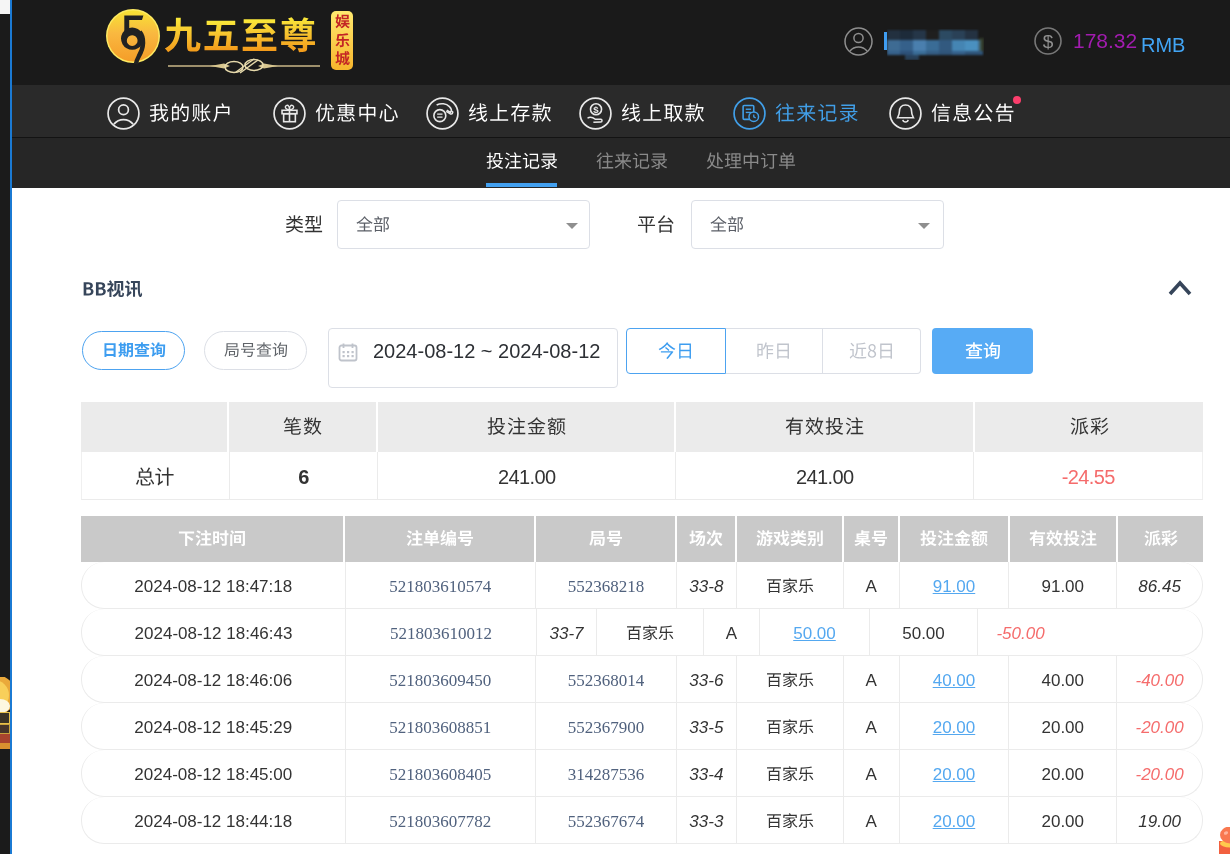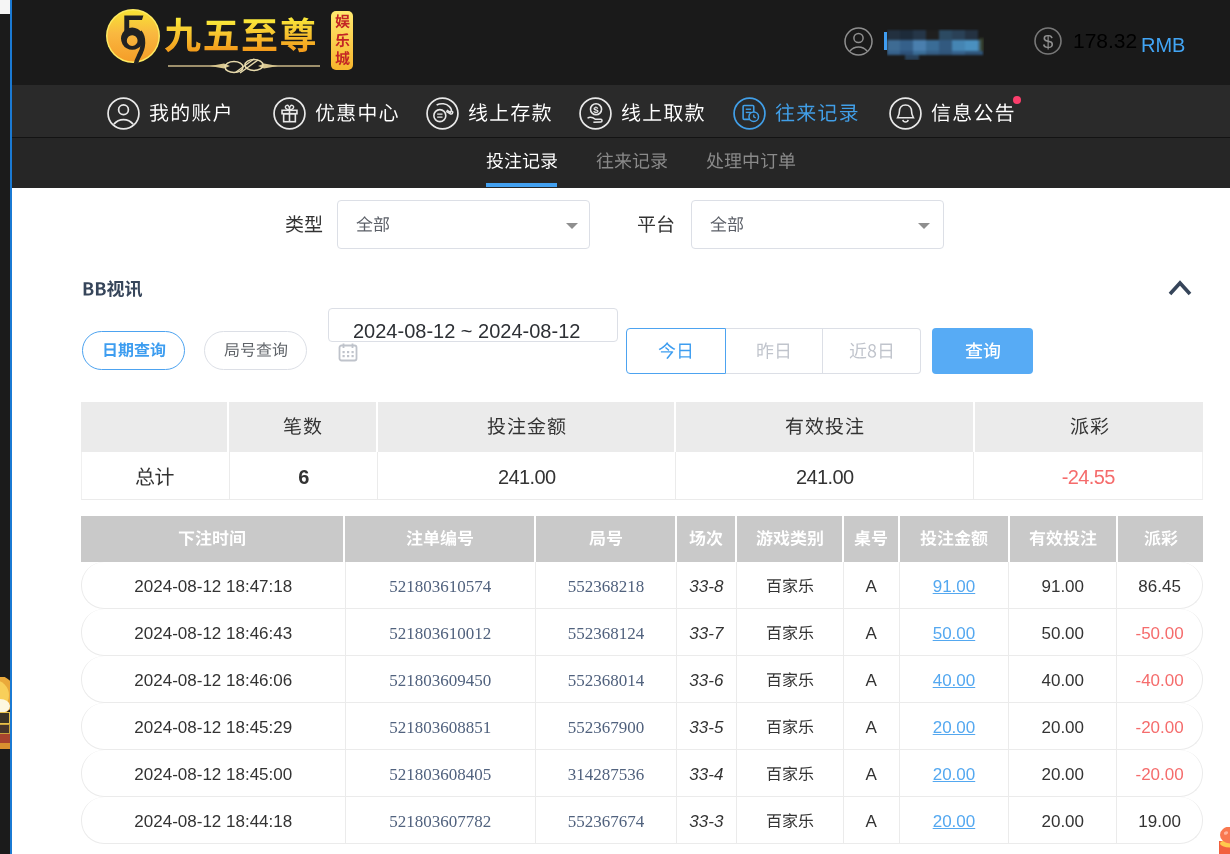--- a/index.html
+++ b/index.html
@@ -19,21 +19,21 @@
 
 #hdr { left:0; top:0; width:1218px; height:85px; background:#1a1a1a; }
 #nav { left:0; top:85px; width:1218px; height:53px; background:#2a2a2a; border-bottom:1px solid #131313; }
 #subnav { left:0; top:138px; width:1218px; height:50px; background:#262626; }
 
 
 #badge { left:319px; top:11px; width:22px; height:59px; border-radius:5px;
   background:linear-gradient(180deg,#ffe96f, #f7b52c); display:flex; flex-direction:column; align-items:center; justify-content:center; gap:2.5px; }
 
 
-#balance { left:1061px; top:29px; color:#000000; font-size:21px;text-align:right; }
+#balance { left:1061px; top:29px; color:#a21caf; font-size:21px;text-align:right; }
 #rmb { left:1129px; top:34px; color:#42a5f5; font-size:20px; }
 
 
 .navitem { top:97px; height:32px; display:flex; align-items:center; color:#fff; font-size:20px; }
 .navitem svg { margin-right:9px; }
 .nav-blue { color:#419fe8; }
 
 
 .tab { top:152px; font-size:18px; color:#8a8a8a; }
 #tab1 { color:#fff; }
@@ -44,21 +44,21 @@
 .fselect { top:200px; width:253px; height:49px; border:1px solid #dcdfe6; border-radius:4px; background:#fff; display:flex; align-items:center; padding-left:18px; }
 .caret-down { width:0; height:0; border-left:6px solid transparent; border-right:6px solid transparent; border-top:6.5px solid #8f8f8f; top:223px; }
 
 
 #sectitle { left:70px; top:280px; font-size:18px; font-weight:bold; color:#36455a; }
 
 
 .pillbtn { top:331px; height:39px; border-radius:20px; background:#fff; display:flex; align-items:center; justify-content:center; }
 #btn-date { left:70px; width:103px; border:1px solid #4da3f0; color:#3d9df0; font-weight:bold; }
 #btn-ju { left:192px; width:103px; border:1px solid #dcdfe6; color:#5f6368; }
-#dateinput { left:316px; top:308px; width:290px; height:34px; border:1px solid #dcdfe6; border-radius:4px; font-size:20px; color:#2d3035; line-height:44px; padding-left:24px; }
+#dateinput { left:316px; top:328px; width:290px; height:60px; border:1px solid #dcdfe6; border-radius:4px; font-size:20px; color:#2d3035; line-height:44px; padding-left:44px; }
 .grpbtn { top:328px; height:46px; background:#fff; display:flex; align-items:center; justify-content:center; border:1px solid #dcdfe6; }
 #btn-today { left:614px; width:100px; border:1px solid #4da3f0; color:#3d9df0; border-radius:4px 0 0 4px; z-index:2; }
 #btn-yest { left:714px; width:97px; border-left:none; color:#c0c4cc; }
 #btn-8 { left:811px; width:98px; border-left:none; color:#c0c4cc; border-radius:0 4px 4px 0; }
 #btn-query { left:920px; top:328px; width:101px; height:46px; background:#57abf5; border-radius:4px; display:flex; align-items:center; justify-content:center; }
 
 
 #sum { left:69px; top:402px; width:1122px; }
 #sum .hrow { display:flex; height:50px; background:#ebebeb; }
 #sum .brow { display:flex; height:48px; background:#fff; border-bottom:1px solid #ebebeb; border-left:1px solid #f0f0f0; border-right:1px solid #f0f0f0; }
@@ -70,21 +70,21 @@
 #sum .brow .c:last-child { border-right:none;text-align:center; }
 .w1{width:148px;} .w2{width:149px;} .w3{width:298px;} .w4{width:299px;} .w5{width:228px;}
 
 
 #dt { left:69px; top:516px; width:1122px; }
 #dt .hrow { display:flex; height:46px; background:#c9c9c9; }
 #dt .hrow .c { display:flex; align-items:center; justify-content:center; font-size:17px; color:#fff; font-weight:bold; border-right:2px solid #fff; }
 #dt .hrow .c:last-child { border-right:none; }
 #dt .brow { display:flex; height:47px; background:#fff; border-bottom:1px solid #ebebeb; border-left:1px solid #ebebeb; border-right:1px solid #ebebeb;border-radius:23px; }
 #dt .brow .c { display:flex; align-items:center; justify-content:center; font-size:17px; color:#333; border-right:1px solid #ebebeb; padding-top:3px; }
-#dt .brow .c:last-child { border-right:none; }
+#dt .brow .c:last-child { border-right:none;font-style:italic; }
 .d1{width:264px;} .d2{width:191px;} .d3{width:141px;} .d4{width:60px;font-style:italic;} .d5{width:107px;}
 #dt .brow .d5 { font-size:16px; } .d6{width:56px;} .d7{width:110px;} .d8{width:108px;} .d9{width:85px;}
 .slate { color:#51627e !important;font-family:Liberation Serif, serif; }
 .red { color:#f56c6c !important; }
 .blink { color:#54a8f0 !important; text-decoration:underline; }
 
 
 #goldfrag { left:0; top:677px; width:10px; height:72px; z-index:60; }
 </style>
 </head>
@@ -515,21 +515,20 @@
           </svg>
         </div>
         <div class="c d6">A</div>
         <div class="c d7 blink">91.00</div>
         <div class="c d8">91.00</div>
         <div class="c d9">86.45</div>
       </div>
     <div class="brow">
         <div class="c d1">2024-08-12 18:46:43</div>
         <div class="c d2 slate">521803610012</div>
-        <div class="c d3 slate">552368124</div>
         <div class="c d4">33-7</div>
         <div class="c d5">
           <svg class="ct" width="48" height="17" viewBox="0 0 48 17" fill="#333">
             <use href="#g767eR" transform="translate(0.0,13.8) scale(0.016000,-0.016000)"></use>
             <use href="#g5bb6R" transform="translate(16.0,13.8) scale(0.016000,-0.016000)"></use>
             <use href="#g4e50R" transform="translate(32.0,13.8) scale(0.016000,-0.016000)"></use>
           </svg>
         </div>
         <div class="c d6">A</div>
         <div class="c d7 blink">50.00</div>

